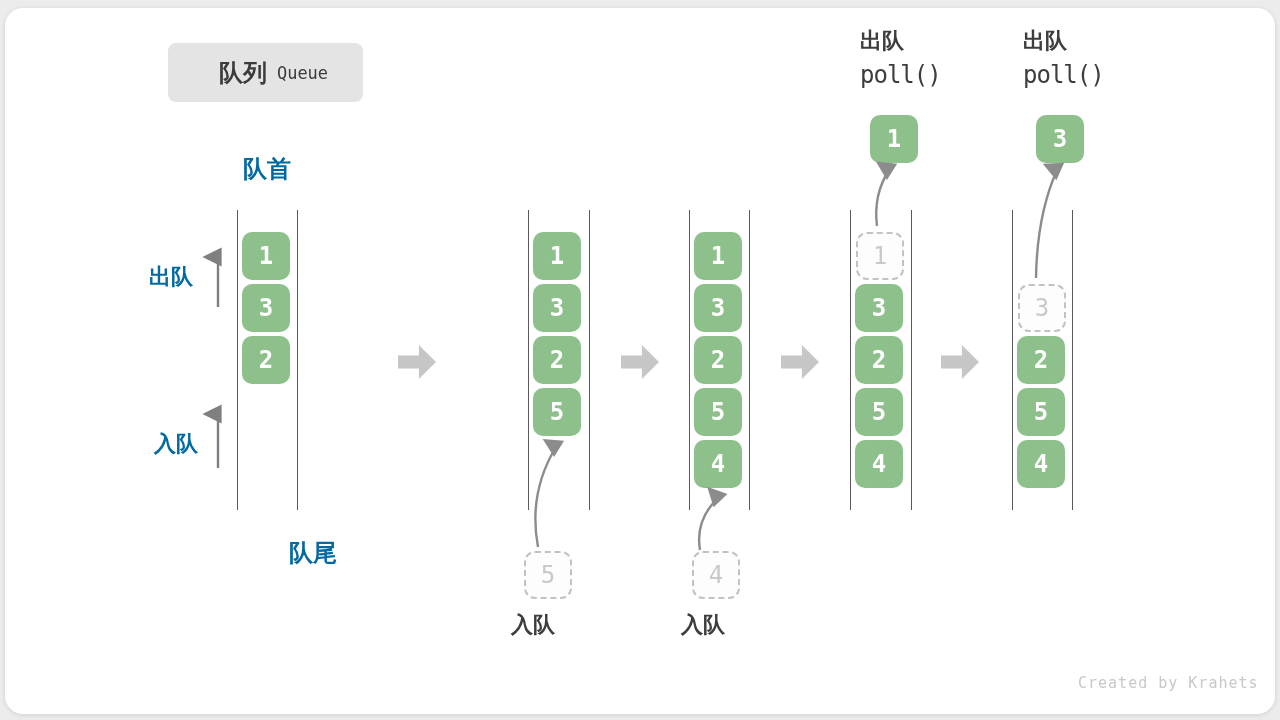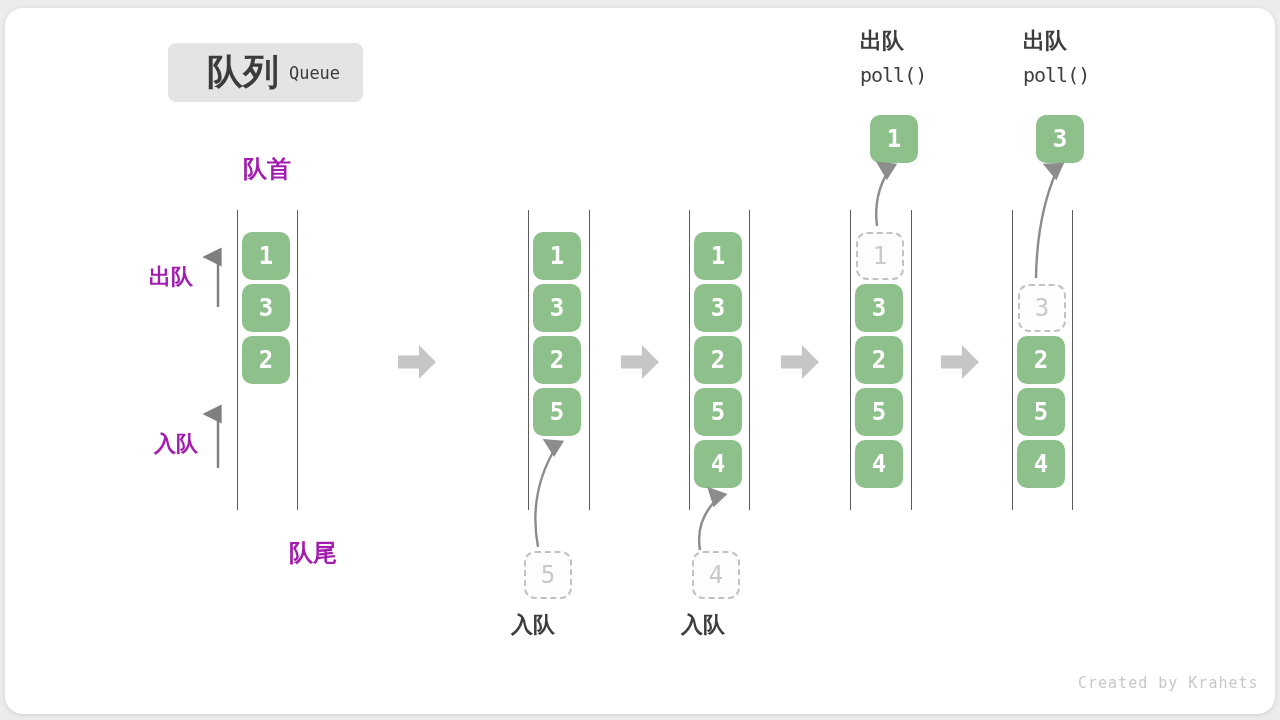--- a/index.html
+++ b/index.html
@@ -13,23 +13,23 @@
     background:#ffffff;border-radius:18px;
     box-shadow:0 1px 5px rgba(0,0,0,.12);
   }
   .abs{position:absolute;}
   .title-box{
     position:absolute;left:168px;top:43px;width:195px;height:59px;
     background:#e4e4e4;border-radius:8px;
     display:flex;align-items:center;justify-content:center;gap:10px;
     color:#3b3b3b;
   }
-  .title-zh{font-size:36px;font-weight:700;margin-left:16px;}
+  .title-zh{font-size:24px;font-weight:700;margin-left:16px;}
   .title-en{font-family:"DejaVu Sans Mono",monospace;font-size:17px;font-weight:500;}
-  .lbl{position:absolute;color:#a21caf;font-weight:700;white-space:nowrap;font-family:Liberation Mono, monospace;}
+  .lbl{position:absolute;color:#0369a1;font-weight:700;white-space:nowrap;font-family:Liberation Mono, monospace;}
   .lbl-big{font-size:24px;}
   .lbl-side{font-size:22px;}
   .channel{
     position:absolute;top:210px;height:300px;box-sizing:border-box;
     border-left:1.5px solid #5a5a5a;border-right:1.5px solid #5a5a5a;
   }
   .qblock{
     position:absolute;left:4px;width:48px;height:48px;border-radius:10px;
     background:#8dc08a;color:#ffffff;
     display:flex;align-items:center;justify-content:center;
@@ -43,21 +43,21 @@
     font-family:"DejaVu Sans Mono",monospace;font-size:24px;font-weight:500;
   }
   .ghost.in-ch{left:5px;}
   .step-arrow{
     position:absolute;top:345px;width:38px;height:34px;background:#c6c6c6;
     clip-path:polygon(0 31%,55% 31%,55% 0,100% 50%,55% 100%,55% 69%,0 69%);
   }
   .caption{position:absolute;white-space:nowrap;}
   .cap-zh{font-size:22px;font-weight:600;color:#3d3d3d;line-height:30px;}
   .cap-code{
-    font-family:"DejaVu Sans Mono",monospace;font-size:20px;font-weight:500;
+    font-family:"DejaVu Sans Mono",monospace;font-size:24px;font-weight:500;
     color:#3d3d3d;line-height:38px;letter-spacing:-1px;
   }
   .cap-code .arg{color:#52a352;font-weight:700;}
   .watermark{
     position:absolute;left:1078px;top:674px;
     font-family:"DejaVu Sans Mono",monospace;font-size:15px;color:#c8c8c8;
     letter-spacing:1px;white-space:nowrap;
   }
   svg{position:absolute;overflow:visible;}
 </style>

